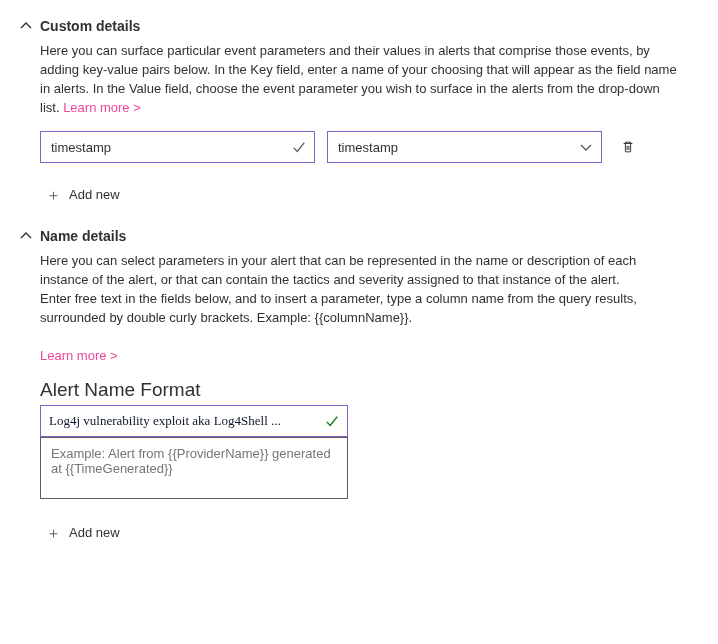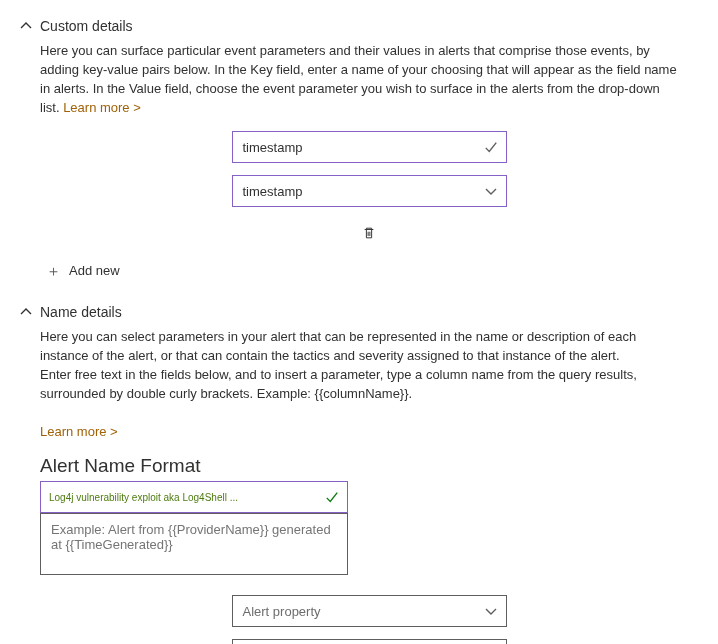--- a/index.html
+++ b/index.html
@@ -9,50 +9,49 @@
     font-family: "Segoe UI", Arial, sans-serif;
     font-size: 13px;
     color: #323130;
     background: #fff;
     width: 718px;
   }
   .section-header {
     display: flex;
     align-items: center;
     gap: 8px;
-    font-weight: 400;
+    font-weight: 700;
     font-size: 14px;
     margin: 8px 0 8px 0;
     cursor: pointer;
   }
   .chevron {
     width: 12px;
     height: 12px;
     color: #323130;
   }
   .section-body {
     padding-left: 20px;
   }
   .desc {
     color: #323130;
     line-height: 1.45;
     margin-bottom: 14px;
     max-width: 640px;
   }
   .learn-link {
-    color: #a16207;
+    color: #ec4899;
     text-decoration: none;
     cursor: pointer;
   }
   .row {
     display: flex;
     align-items: center;
     gap: 12px;
-    margin-bottom: 12px;
-    flex-direction: column;
+    margin-bottom: 20px;
   }
   .combo, .textinput {
     position: relative;
     border: 1px solid #605E5C;
     height: 32px;
     display: flex;
     align-items: center;
     background: #fff;
     font-size: 13px;
   }
@@ -102,23 +101,23 @@
     font-size: 19px;
     color: #323130;
     margin: 14px 0 4px 0;
   }
   .textinput { width: 308px; }
   .textinput input {
     border: none;
     outline: none;
     flex: 1;
     padding: 0 8px;
-    font-family: Liberation Sans, sans-serif;
-    font-size: 10px;
-    color: #4d7c0f;
+    font-family: Liberation Serif, serif;
+    font-size: 13px;
+    color: #0f172a;
     background: transparent;
     white-space: nowrap;
     overflow: hidden;
     text-overflow: ellipsis;
   }
   .textarea-wrap {
     border: 1px solid #605E5C;
     width: 308px;
     height: 62px;
     padding: 6px 8px;
@@ -211,41 +210,18 @@
         </svg>
     </span>
   </div>
 
   <div class="textarea-wrap">
     <textarea placeholder="Example: Alert from {{ProviderName}} generated at {{TimeGenerated}}" style=""></textarea>
   </div>
 
   <div style="height:20px;"></div>
 
-  <div class="row">
-    <div class="combo">
-      <span class="combo-text placeholder">Alert property</span>
-      <span class="right-icon">
-        <svg viewBox="0 0 12 12" width="12" height="12">
-            <path d="M1 4 L6 9 L11 4" stroke="currentColor" stroke-width="1.4" fill="none"></path>
-          </svg>
-      </span>
-    </div>
-    <div class="combo">
-      <span class="combo-text placeholder">Value</span>
-      <span class="right-icon">
-        <svg viewBox="0 0 12 12" width="12" height="12">
-            <path d="M1 4 L6 9 L11 4" stroke="currentColor" stroke-width="1.4" fill="none"></path>
-          </svg>
-      </span>
-    </div>
-    <div class="delete-btn">
-      <svg viewBox="0 0 16 16" width="14" height="14">
-        <path d="M3 4h10M5 4V2.5h6V4M5 4v9.5h6V4M7 6.5v5M9 6.5v5" stroke="currentColor" stroke-width="1.1" fill="none"></path>
-      </svg>
-    </div>
-  </div>
 
   <div class="add-new">
     <span class="plus">＋</span>
     <span>Add new</span>
   </div>
 </div>
 
 </body></html>

